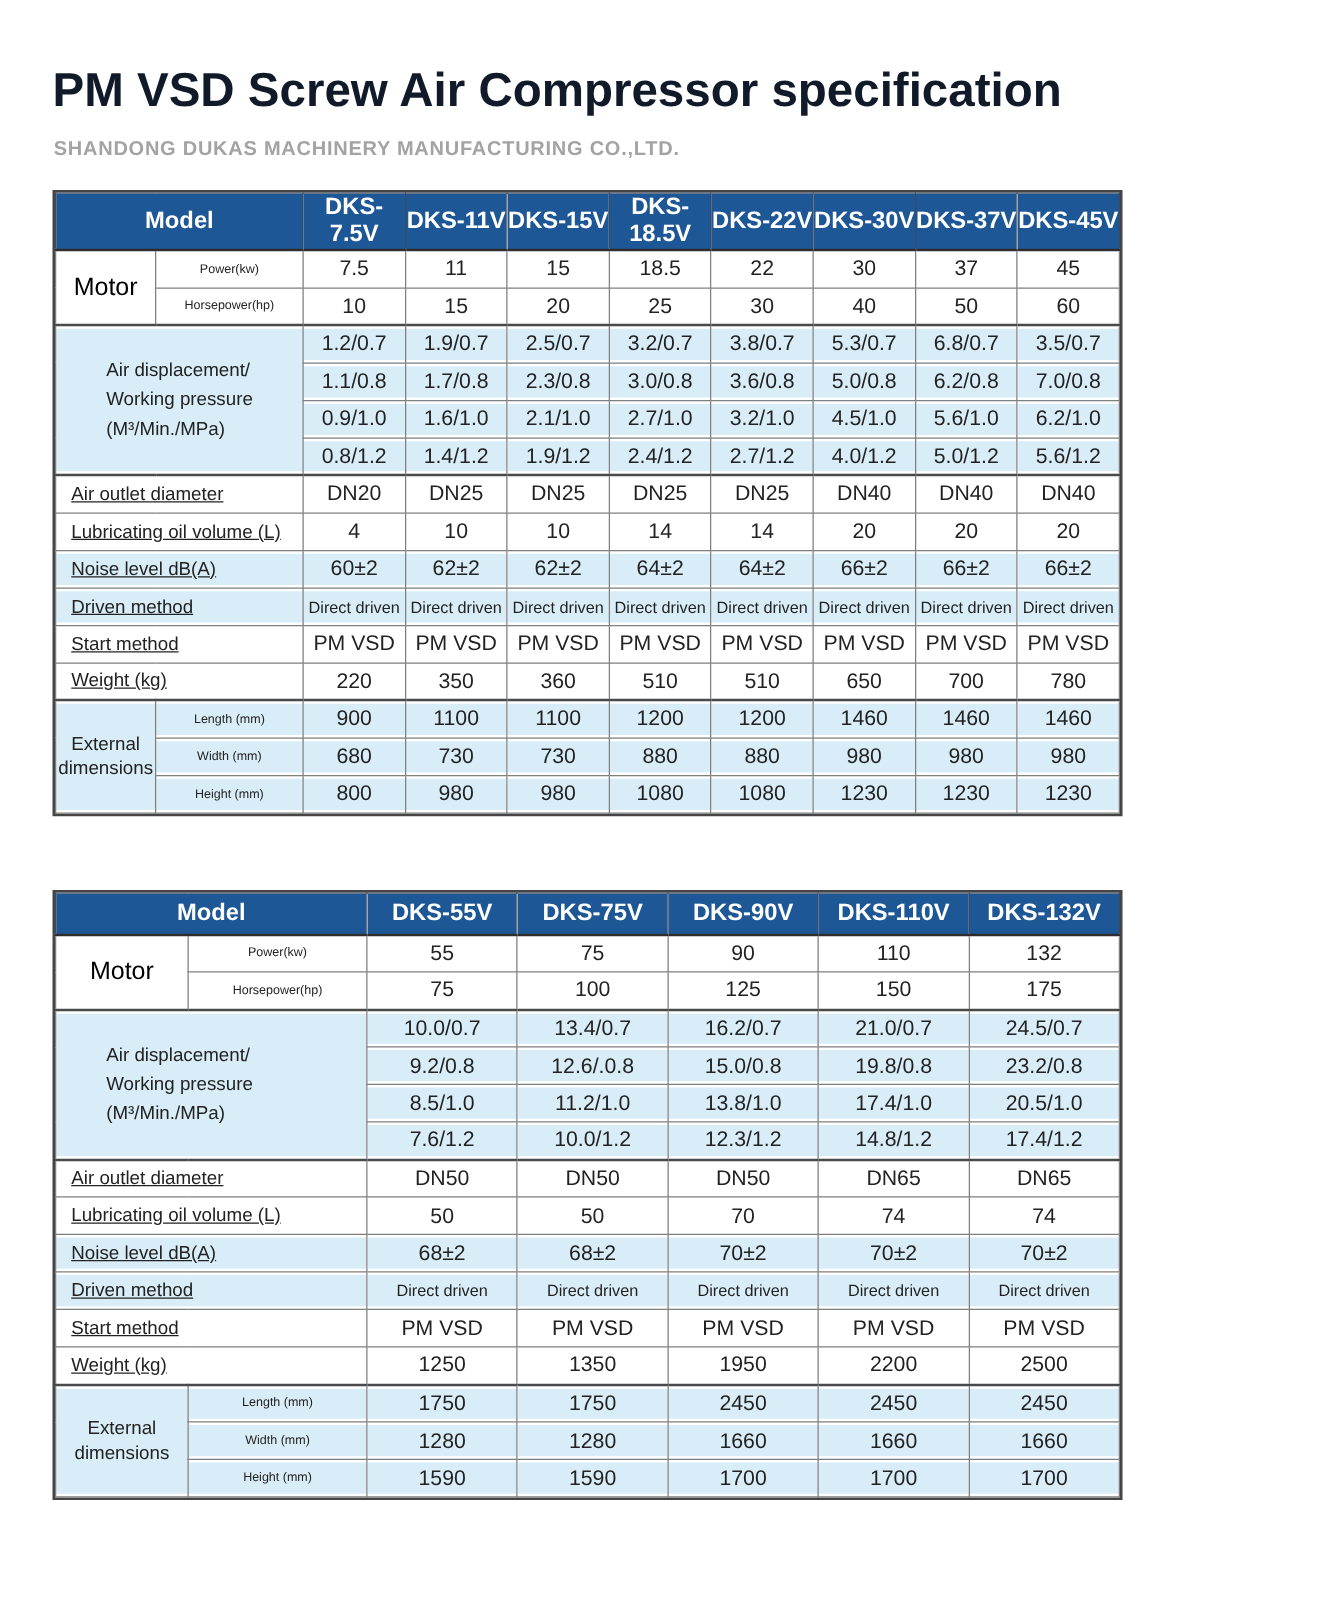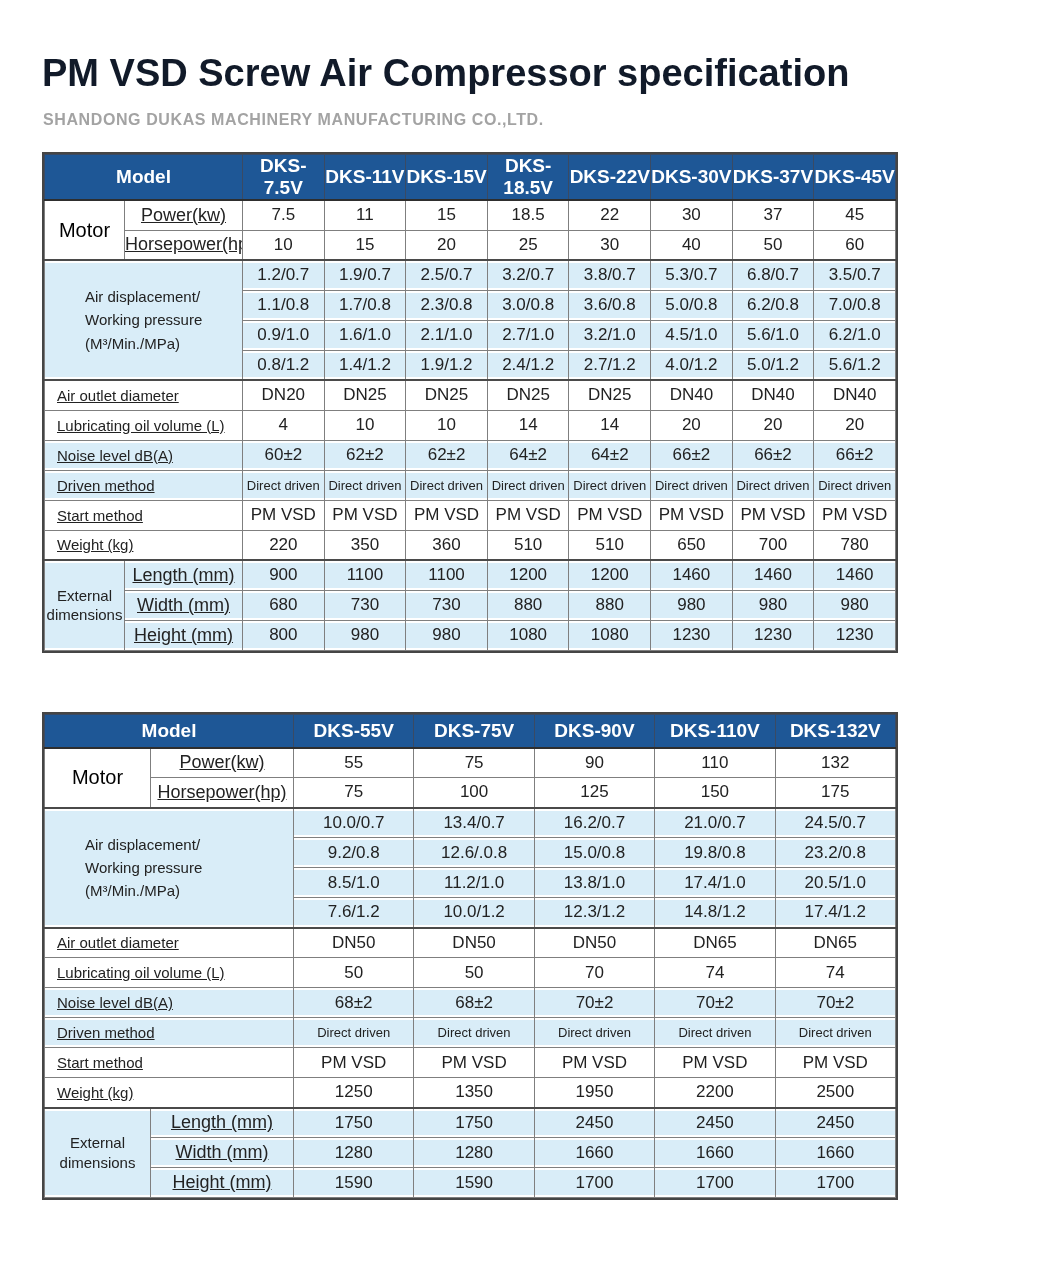--- a/index.html
+++ b/index.html
@@ -43,21 +43,21 @@
   .t2 th{height:33px;}
   th.model-h{
     background:var(--hdr-bg);color:#ffffff;
     font-size:19px;font-weight:700;
     border:1px solid #3a4a63;border-bottom:2px solid #2e2e2e;
   }
   th.model-lbl{font-size:19px;}
   .val{font-size:17px;}
   .val-sm{font-size:13px;}
   .rowlabel{text-align:left;padding-left:12px;font-size:15px;text-decoration:underline;}
-  .sublabel{font-size:18px;text-decoration:underline;}
+  .sublabel{font-size:10px;}
   .glabel-lg{font-size:20px;color:#000000;}
   .glabel-sm{font-size:15px;line-height:1.3;}
   .airlabel{
     text-align:left;padding-left:40px;font-size:15px;line-height:1.55;
   }
   .c-blue{
     background:var(--row-blue);
     box-shadow:inset 0 2px 0 #ffffff, inset 0 -2px 0 #ffffff;
   }
   .hb{border-bottom:2px solid var(--heavy);}

